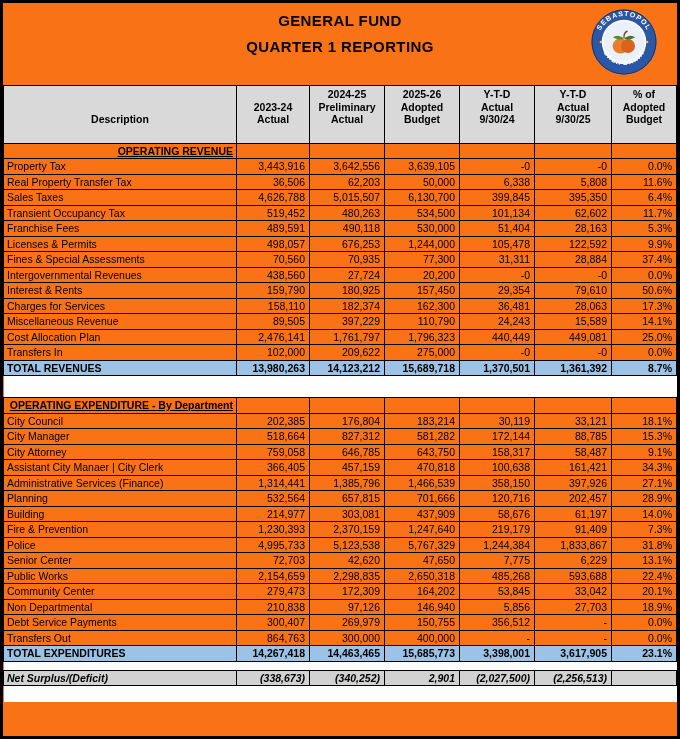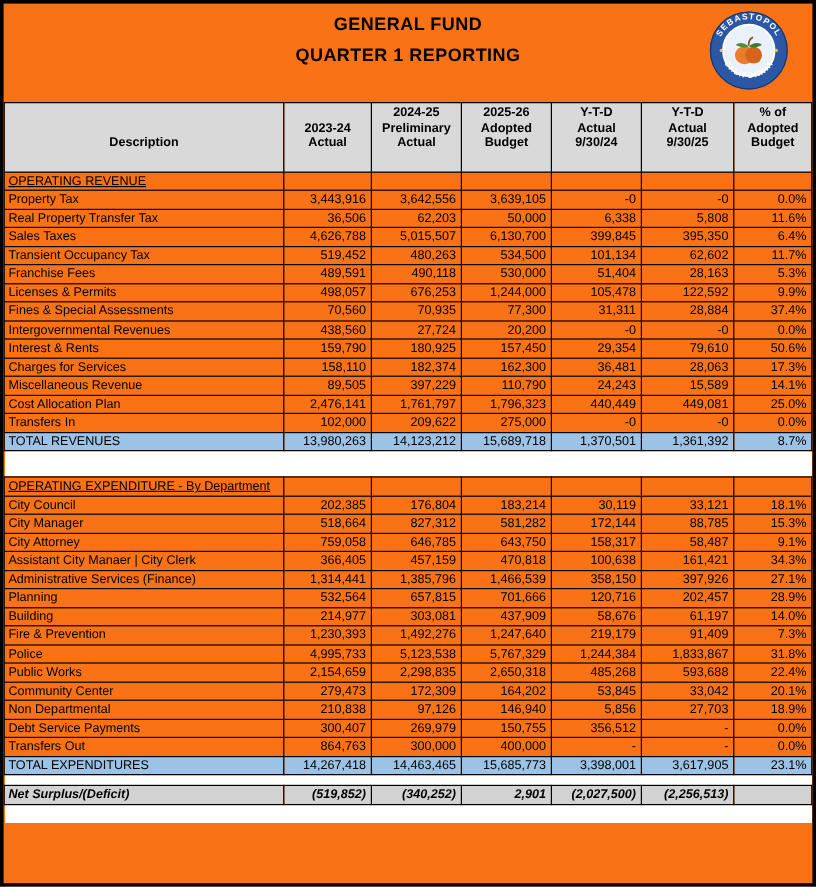--- a/index.html
+++ b/index.html
@@ -37,23 +37,23 @@
     vertical-align: bottom;
     text-align: center;
     font-weight: bold;
     height: 57px;
     padding: 2px 2px 17px 2px;
     line-height: 12.5px;
   }
   tbody td { padding: 1px 3px; line-height: 12.5px; height: 15px; }
   td.desc { text-align: left; padding-left: 3px; }
   td.num  { text-align: right; padding-right: 4px; }
-  tr.section td { font-weight: normal; }
+  tr.section td { font-weight: bold; text-align: right; }
   tr.section span { text-decoration: underline; }
-  tr.total td { background: var(--total-row, #9CC3E6); font-weight: normal; }
+  tr.total td { background: var(--total-row, #9CC3E6); font-weight: bold; }
   tr.net td   { background: var(--net-row, #D2D2D2); font-weight: bold; font-style: italic; }
   tr.spacer td { border: none; background: #fff; }
   tr.spacer.large td { height: 22px; }
   tr.spacer.small td { height: 9px; }
   tr.spacer.end td   { height: 16px; }
 </style>
 </head>
 <body>
 
 <div class="page">
@@ -344,34 +344,43 @@
           <td class="num">214,977</td>
           <td class="num">303,081</td>
           <td class="num">437,909</td>
           <td class="num">58,676</td>
           <td class="num">61,197</td>
           <td class="num">14.0%</td>
         </tr>
         <tr class="data">
           <td class="desc">Fire &amp; Prevention</td>
           <td class="num">1,230,393</td>
-          <td class="num">1,492,276</td>
+          <td class="num">2,370,159</td>
           <td class="num">1,247,640</td>
           <td class="num">219,179</td>
           <td class="num">91,409</td>
           <td class="num">7.3%</td>
         </tr>
         <tr class="data">
           <td class="desc">Police</td>
           <td class="num">4,995,733</td>
           <td class="num">5,123,538</td>
           <td class="num">5,767,329</td>
           <td class="num">1,244,384</td>
           <td class="num">1,833,867</td>
           <td class="num">31.8%</td>
+        </tr>
+        <tr class="data">
+          <td class="desc">Senior Center</td>
+          <td class="num">72,703</td>
+          <td class="num">42,620</td>
+          <td class="num">47,650</td>
+          <td class="num">7,775</td>
+          <td class="num">6,229</td>
+          <td class="num">13.1%</td>
         </tr>
         <tr class="data">
           <td class="desc">Public Works</td>
           <td class="num">2,154,659</td>
           <td class="num">2,298,835</td>
           <td class="num">2,650,318</td>
           <td class="num">485,268</td>
           <td class="num">593,688</td>
           <td class="num">22.4%</td>
         </tr>
@@ -418,21 +427,21 @@
           <td class="num">15,685,773</td>
           <td class="num">3,398,001</td>
           <td class="num">3,617,905</td>
           <td class="num">23.1%</td>
         </tr>
         <tr class="spacer small">
           <td colspan="7"></td>
         </tr>
         <tr class="net">
           <td class="desc">Net Surplus/(Deficit)</td>
-          <td class="num">(519,852)</td>
+          <td class="num">(338,673)</td>
           <td class="num">(340,252)</td>
           <td class="num">2,901</td>
           <td class="num">(2,027,500)</td>
           <td class="num">(2,256,513)</td>
           <td class="num"></td>
         </tr>
         <tr class="spacer end">
           <td colspan="7"></td>
         </tr>
       </tbody>

